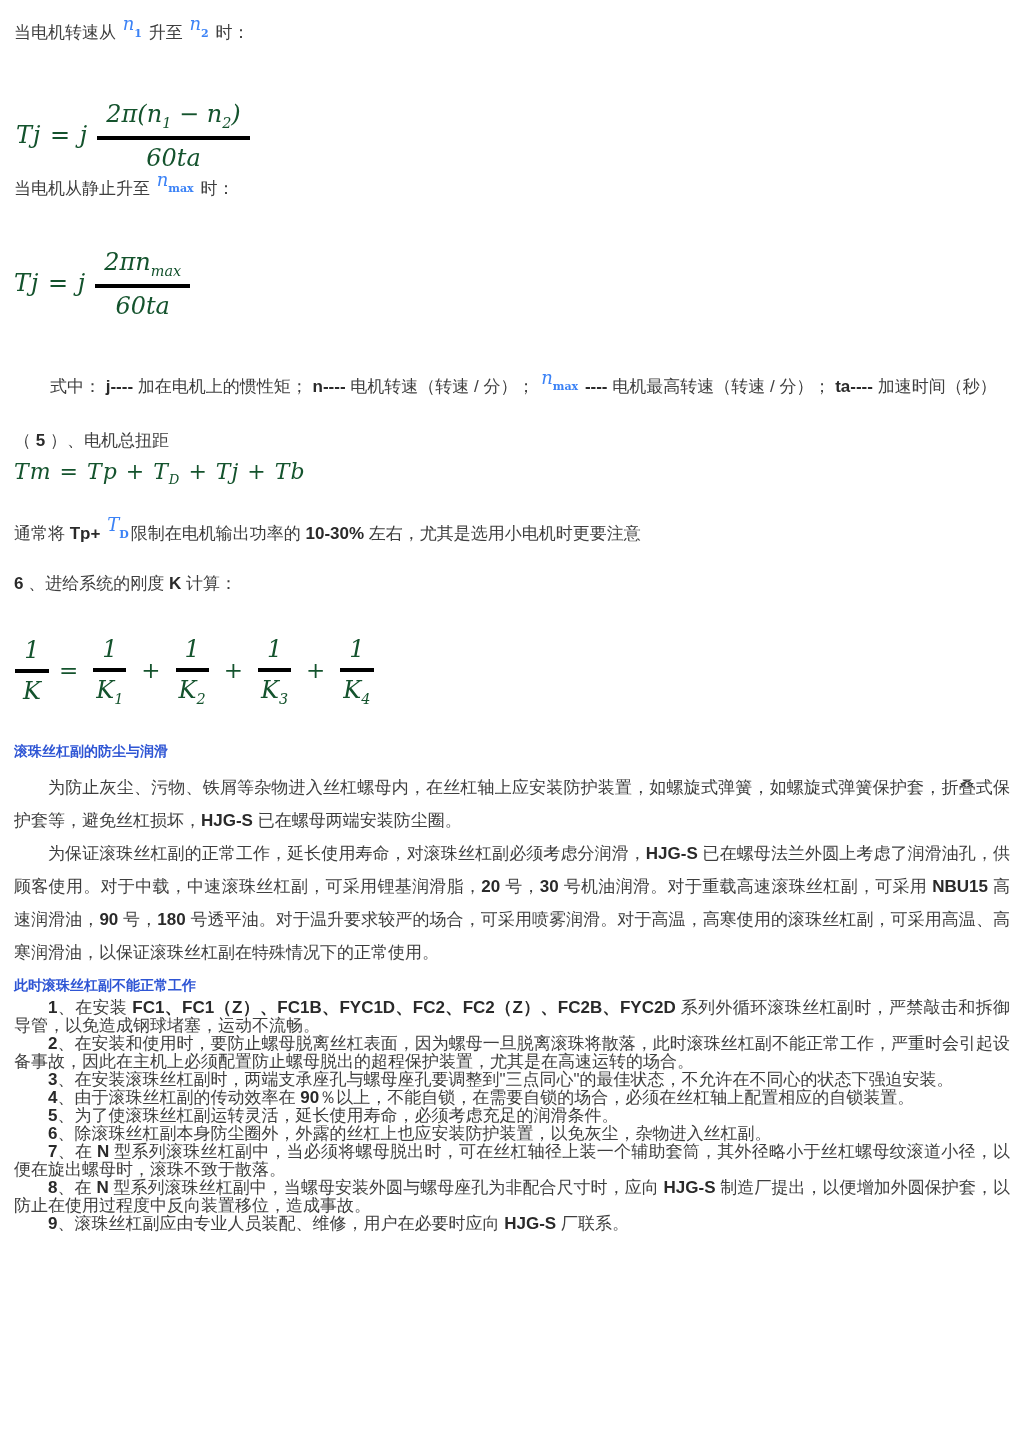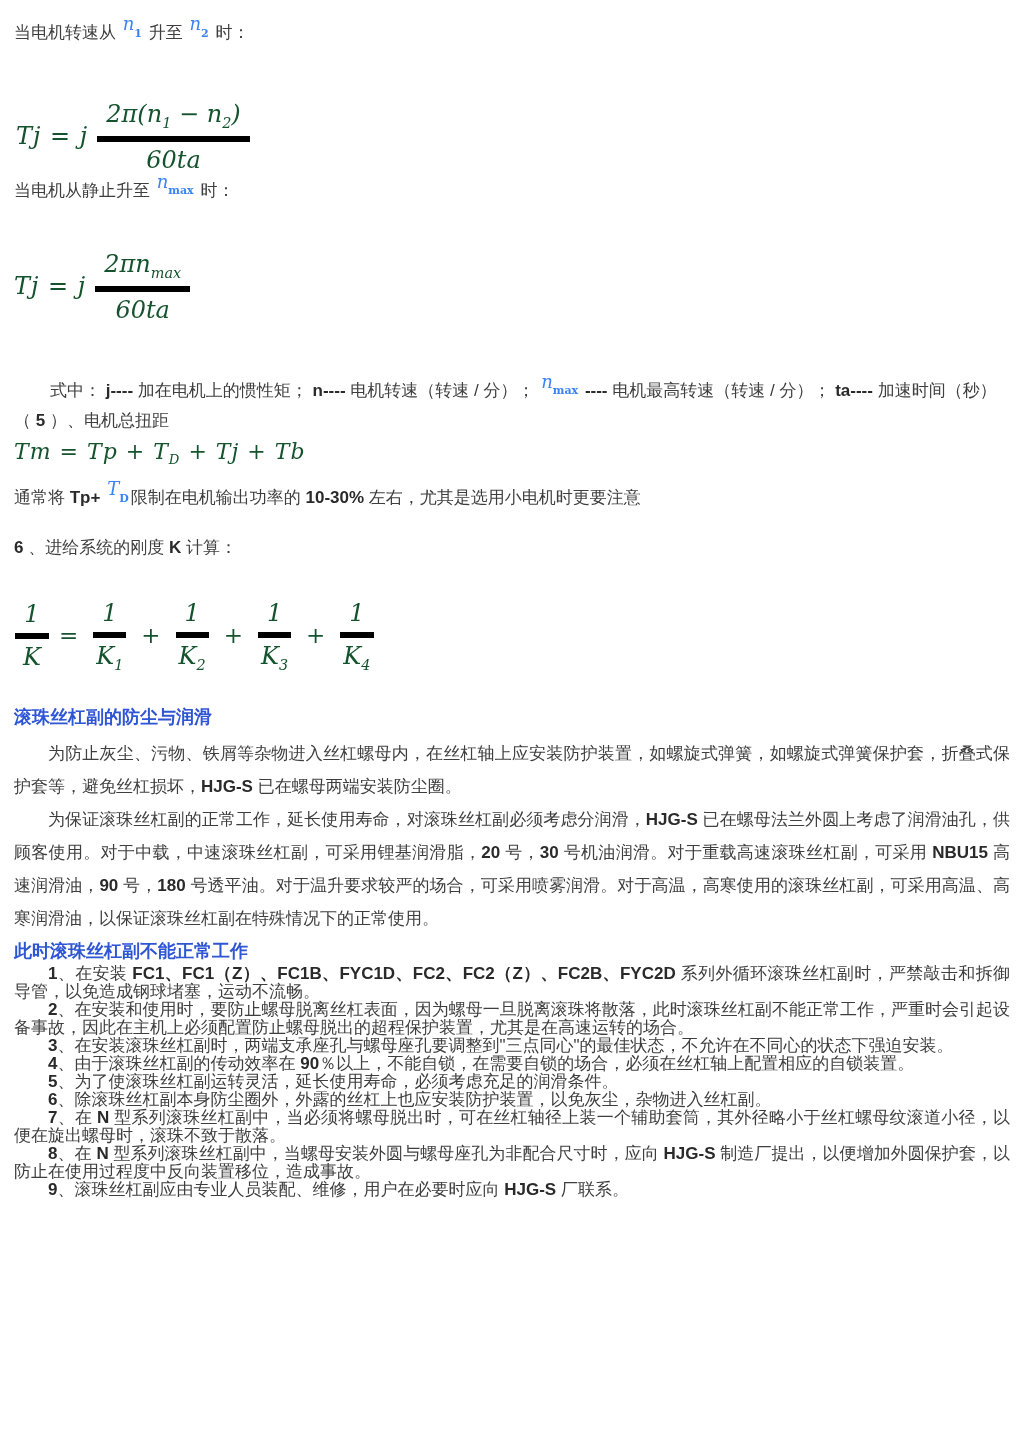--- a/index.html
+++ b/index.html
@@ -24,38 +24,38 @@
   .ivar i{font-style:italic;}
   .ivar sub{font-style:normal;font-weight:bold;font-size:11px;position:relative;top:2px;}
   
   .formula{
     font-family:"DejaVu Serif","Liberation Serif",serif;
     font-style:italic;color:#14532d;
   }
   .f-display{display:flex;align-items:center;font-size:24px;}
   .fm{margin-right:9px;letter-spacing:1px;}
   .frac{display:inline-flex;flex-direction:column;align-items:center;text-align:center;}
-  .frac .num{padding:1px 9px 5px;border-bottom:6px solid #000000;}
+  .frac .num{padding:1px 9px 5px;border-bottom:4px solid #000000;}
   .frac .den{padding:4px 9px 0;}
   .formula sub{font-size:60%;}
   .op{font-style:normal;margin:0 9px;font-size:23px;}
   .f-inline{font-size:22px;letter-spacing:1px;line-height:30px;}
   
   .heading{
-    margin:0;color:#2e55d4;font-size:18px;font-weight:bold;
+    margin:0;color:#2e55d4;font-size:14px;font-weight:bold;
     line-height:28px;
   }
   
   .f-tj1{margin:50px 0 0 2px;}
   .b-intro2{}
   .f-tj2{margin-top:42px;}
   .b-legend{margin-top:50px;margin-left:36px;}
-  .b-torque-head{margin-top:0;line-height:28px;}
+  .b-torque-head{margin-top:24px;line-height:28px;}
   .f-tm{margin-top:2px;}
-  .b-tp{margin-top:6px;}
+  .b-tp{margin-top:22px;}
   .b-k{margin-top:20px;line-height:28px;}
   .f-k{margin-top:36px;}
   .b-h1{margin-top:30px;}
   .b-p1{margin-top:6px;}
   .b-h2{margin-top:2px;}
   .item{line-height:18px;}
 </style>
 </head>
 <body>
 

